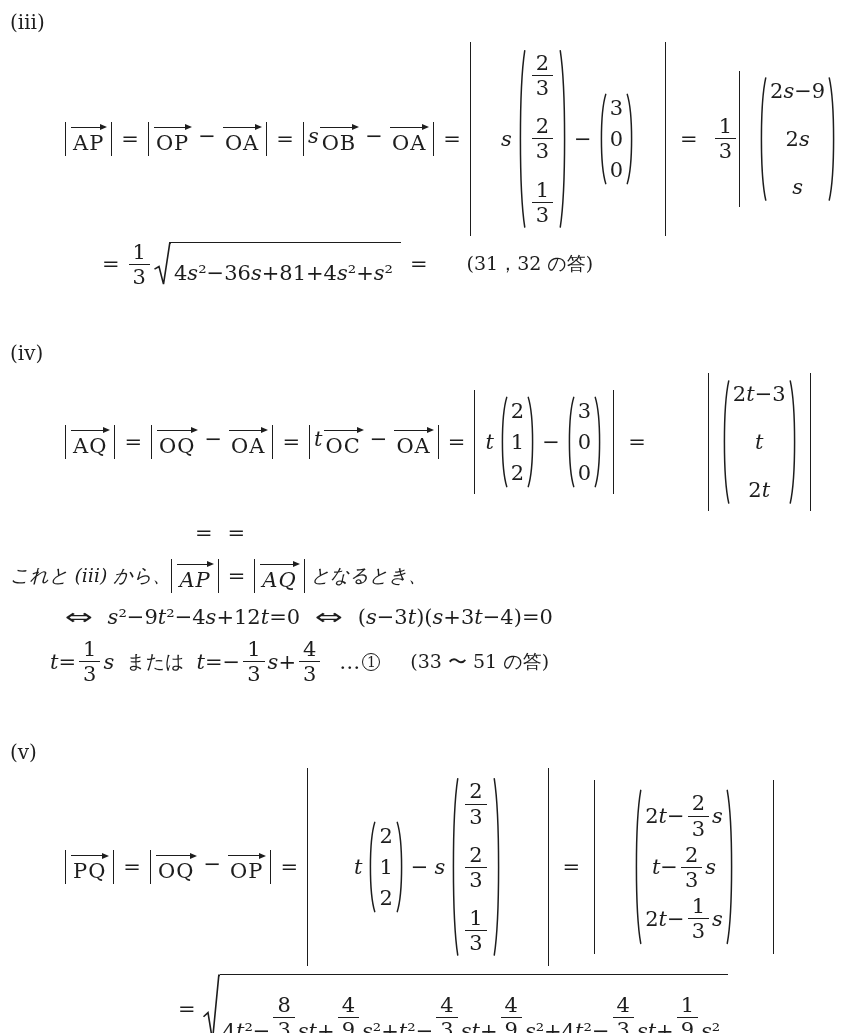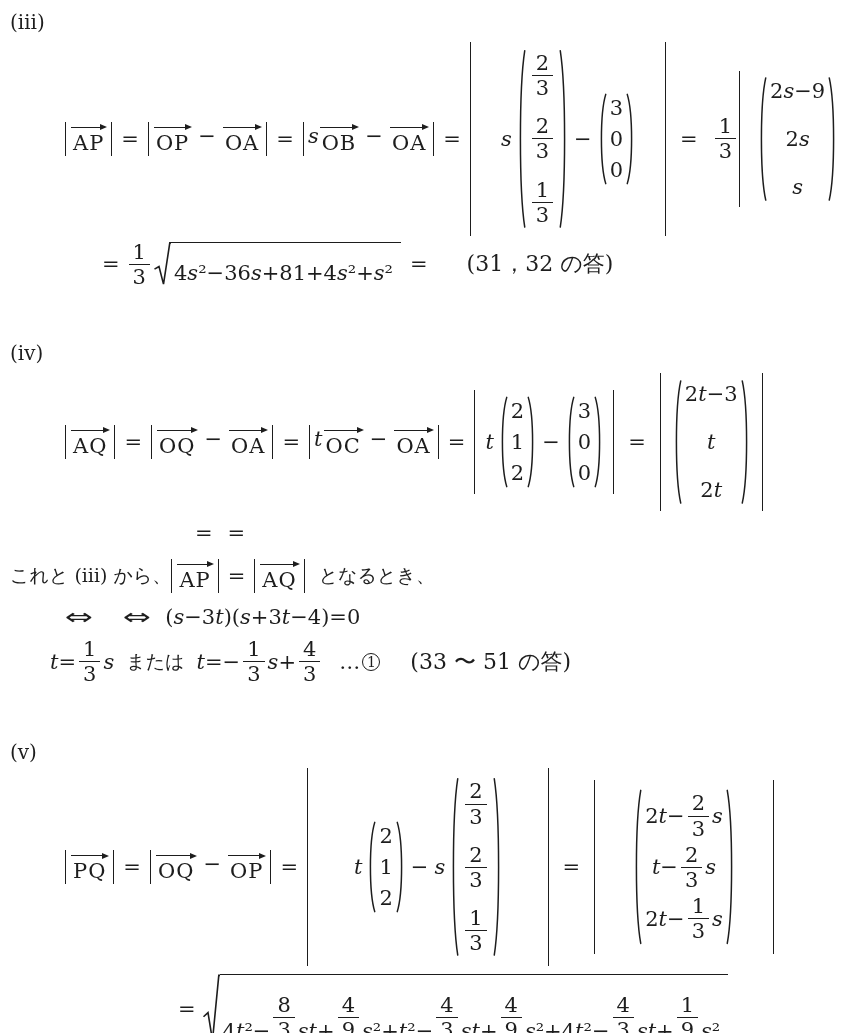--- a/index.html
+++ b/index.html
@@ -7,35 +7,35 @@
   body {
     width: 845px; height: 1033px; overflow: hidden;
     background: #ffffff; color: #1d1d1d;
     font-family: "DejaVu Serif", "Liberation Serif", serif;
   }
   .page { position: relative; width: 845px; height: 1033px; padding: 8px 10px; font-size: 21px; }
   .row { display: flex; align-items: center; }
   i { font-style: italic; }
   .seclabel { font-size: 20px; }
   .jp { font-size: 19px; }
-  .note { font-size: 22px; margin-left: 30px; white-space: nowrap; }
+  .note { font-size: 19px; margin-left: 30px; white-space: nowrap; }
 
   .op  { margin: 0 9px; }
   .opn { margin: 0 6px; }
   .op.tight { margin: 0 6px 0 0; }
   .op.wide { margin: 0 14px; }
 
   
   .sabs { display: inline-flex; align-items: flex-start; border-left: 1.5px solid currentColor;
           border-right: 1.5px solid currentColor; padding: 2px 4px; }
   
   .babs { display: inline-flex; align-items: center; border-left: 1.5px solid currentColor;
           border-right: 1.5px solid currentColor; }
   .b1 { padding: 6px 30px; } .b2 { padding: 5px 18px; }
-  .b3 { padding: 6px 10px; } .b4 { padding: 6px 12px; }
+  .b3 { padding: 6px 10px; } .b4 { padding: 6px 12px; margin-left: 48px; }
   .b5 { padding: 8px 46px; } .b6 { padding: 8px 38px; }
 
   
   .vec { position: relative; display: inline-block; padding: 9px 3px 0 3px; line-height: 1; }
   .vec .rm { letter-spacing: 1px; }
   .vec::before { content: ""; position: absolute; top: 3px; left: 1px; right: 6px;
                  border-top: 1.4px solid currentColor; }
   .vec::after { content: ""; position: absolute; top: 0.2px; right: 0; width: 0; height: 0;
                 border-left: 7px solid currentColor; border-top: 3.5px solid transparent;
                 border-bottom: 3.5px solid transparent; }
@@ -68,21 +68,21 @@
   .coef { margin-right: 5px; }
   .mtext { white-space: nowrap; }
 
   
   .r-lab3 { margin: 2px 0 0 0; }
   .r-iii1 { margin: 8px 0 0 55px; }
   .r-iii2 { margin: 4px 0 0 92px; }
   .r-lab4 { margin: 52px 0 0 0; }
   .r-iv1  { margin: 8px 0 0 55px; }
   .r-iv2  { margin: 10px 0 0 185px; }
-  .r-jp1  { margin: 14px 0 0 0; }
+  .r-jp1  { margin: 14px 0 0 0; font-style: italic; }
   .r-chain{ margin: 12px 0 0 40px; }
   .r-jp2  { margin: 12px 0 0 0; }
   .r-sol  { margin: 8px 0 0 40px; }
   .r-lab5 { margin: 54px 0 0 0; }
   .r-v1   { margin: 4px 0 0 55px; }
   .r-v2   { margin: 8px 0 0 168px; }
 </style>
 </head>
 <body>
 
@@ -336,25 +336,26 @@
 
   <div class="row r-jp1">
     <span class="jp">これと (ⅲ) から、</span>
     <span class="sabs">
       <span class="vec"><span class="rm">AP</span></span>
     </span>
     <span class="op">=</span>
     <span class="sabs">
       <span class="vec"><span class="rm">AQ</span></span>
     </span>
-    <span class="jp" style="margin-left:14px">となるとき、</span>
+    <span class="jp" style="margin-left:6px">となるとき、</span>
   </div>
 
   <div class="row r-chain">
     <span class="iff">⇔</span>
+    <span class="mtext"><i>s</i>²−9<i>t</i>²−4<i>s</i>+12<i>t</i>=0</span>
     <span class="iff">⇔</span>
     <span class="mtext">(<i>s</i>−3<i>t</i>)(<i>s</i>+3<i>t</i>−4)=0</span>
   </div>
 
 
   <div class="row r-sol">
     <span class="mtext"><i>t</i>=</span>
     <span><span class="frac">
           <span class="fn">1</span>
           <span class="fd">3</span>

